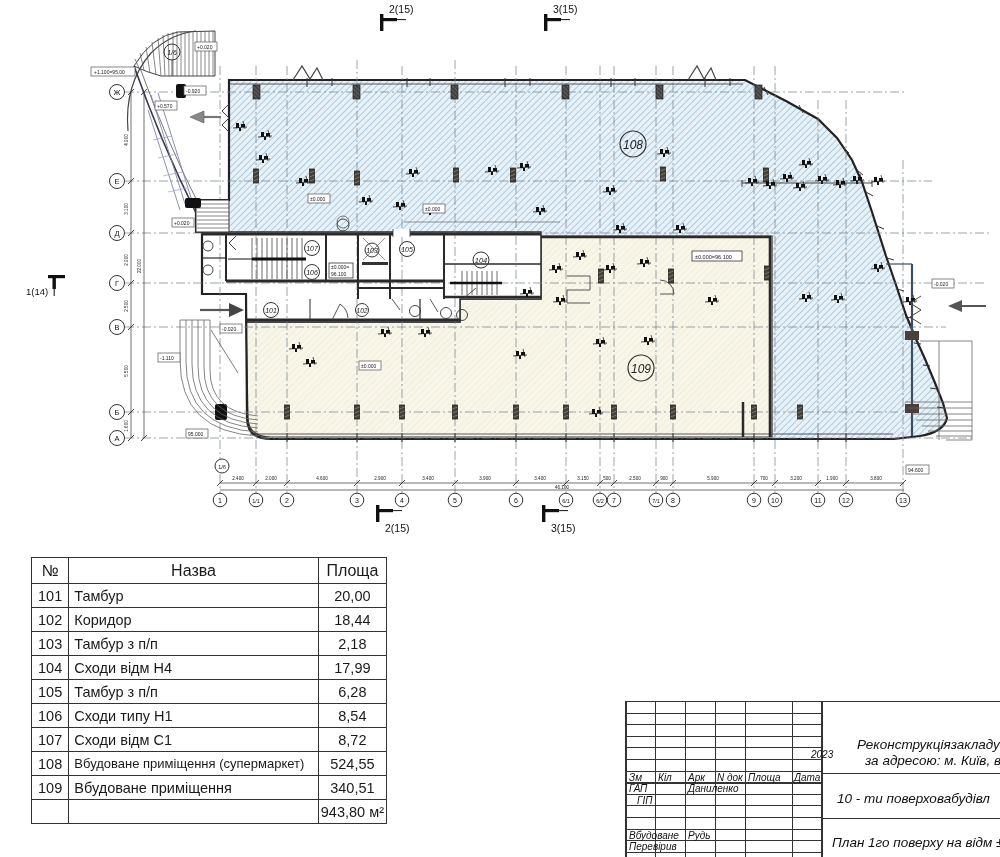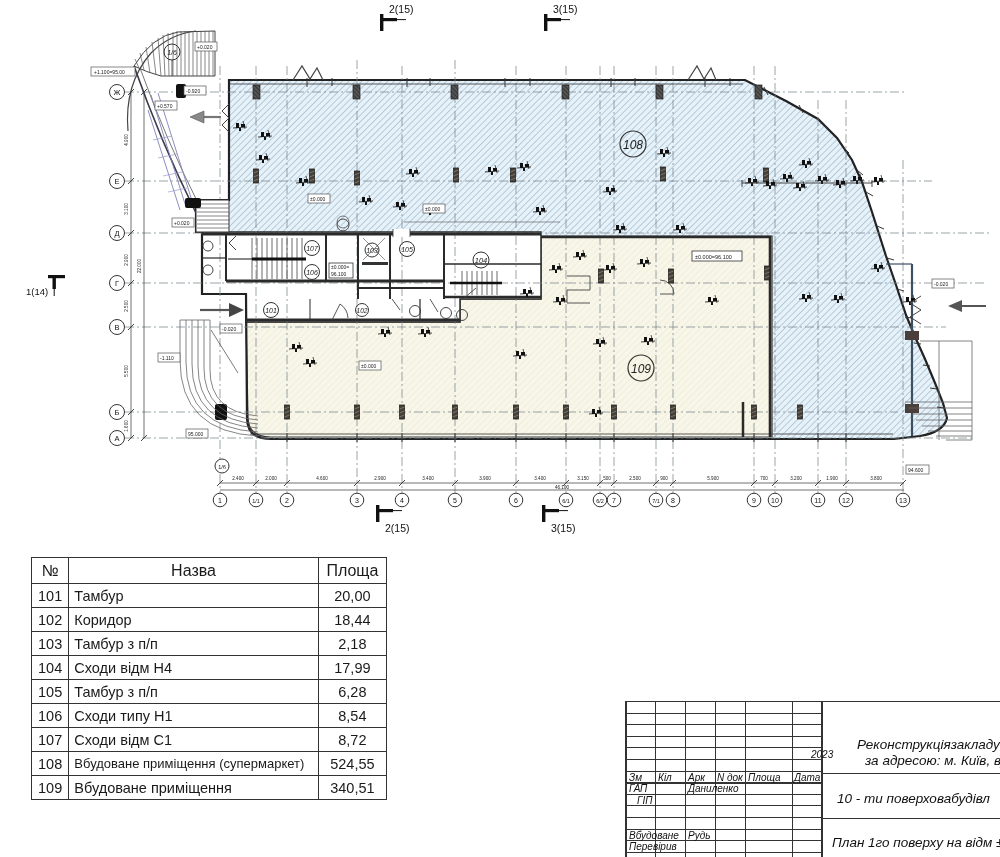--- a/index.html
+++ b/index.html
@@ -724,20 +724,25 @@
 <tr>
           <td class="c">108</td>
           <td style="font-size:13px">Вбудоване приміщення  (супермаркет)</td>
           <td class="c">524,55</td>
         </tr>
 <tr>
           <td class="c">109</td>
           <td>Вбудоване приміщення</td>
           <td class="c">340,51</td>
         </tr>
+<tr style="height:17px">
+          <td></td>
+          <td></td>
+          <td class="c" style="height:17px">943,80 м²</td>
+        </tr>
 </tbody>
     </table>
 
 <div id="tb">
 
 <div class="ln" style="left:0;top:0;width:375px;height:1px"></div>
 <div class="ln" style="left:0;top:11.6px;width:196px;height:1px"></div>
 <div class="ln" style="left:0;top:23.2px;width:196px;height:1px"></div>
 <div class="ln" style="left:0;top:34.8px;width:196px;height:1px"></div>
 <div class="ln" style="left:0;top:46.4px;width:196px;height:1px"></div>

